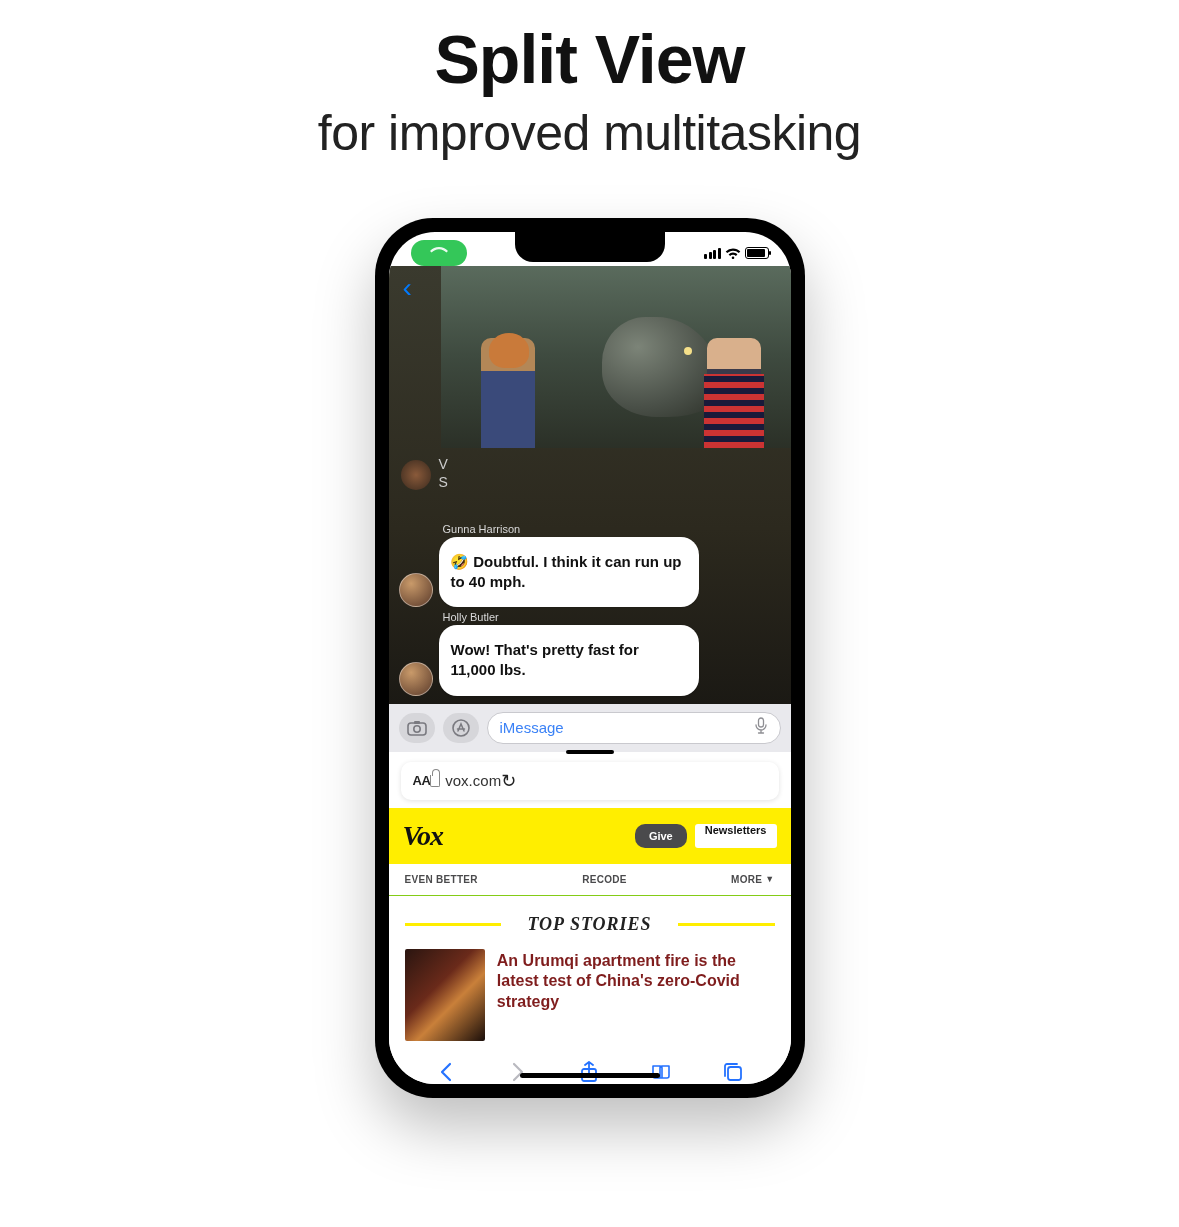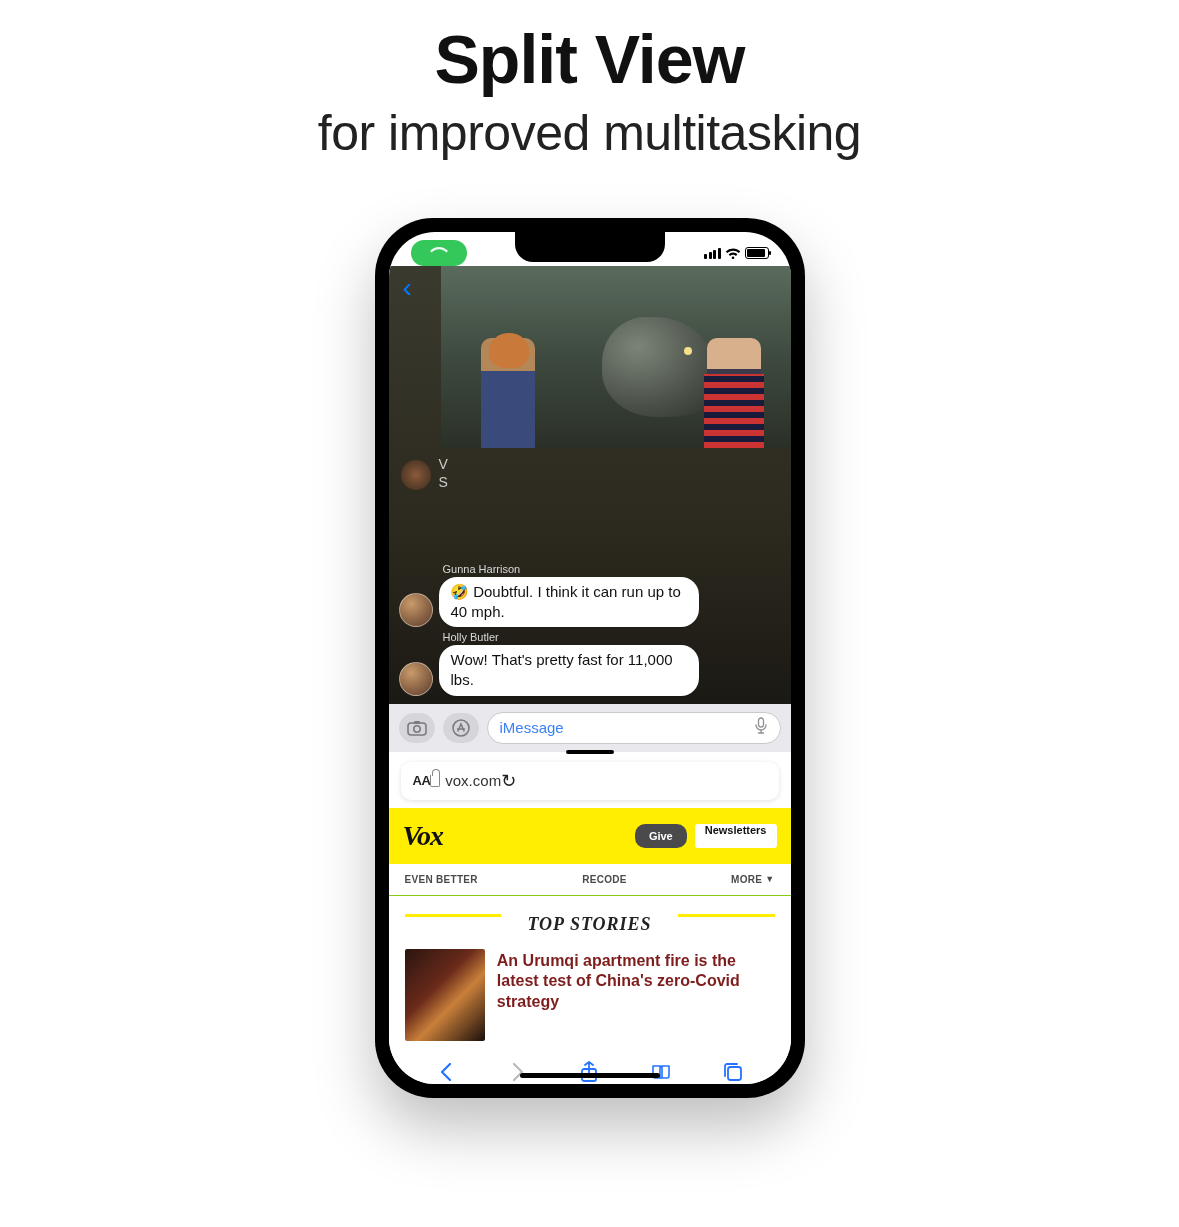--- a/index.html
+++ b/index.html
@@ -84,21 +84,21 @@
     .p2-shirt{position:absolute;top:36px;left:-3px;right:-3px;bottom:0;
       background:repeating-linear-gradient(0deg,#c33 0 6px,#1a1a3a 6px 12px);}
 
     .typing-row{ position:absolute; top:190px; left:12px; display:flex; gap:8px; align-items:flex-start; color:#ccc; font-size:14px; }
     .typing-avatar{width:30px;height:30px;border-radius:50%;background:radial-gradient(circle,#8a5a3a,#3a2a1e);margin-top:4px;}
     .bubbles{display:flex;flex-direction:column;gap:2px;}
     .thread { position:absolute; left:0; right:0; bottom:0; padding: 6px 10px 8px 10px; }
     .sender-name{ font-size:11px; color:#d8d8d8; margin-left:44px; margin-top:4px; }
     .msg-row { display:flex; gap:6px; align-items:flex-end; margin-top:2px; }
     .avatar { width:34px; height:34px; border-radius:50%; background:radial-gradient(circle at 35% 30%,#c99a6a,#5a3a2a); flex-shrink:0; border:1.5px solid rgba(255,255,255,.4);}
-    .bubble { background:#fff; border-radius:18px; padding:5px 12px; font-size:15px; color:#111; max-width:260px; line-height:1.35; box-shadow:0 1px 2px rgba(0,0,0,.15);}
+    .bubble { background:#fff; border-radius:18px; padding:15px 12px; font-size:15px; color:#111; max-width:260px; line-height:1.35; box-shadow:0 1px 2px rgba(0,0,0,.15);font-weight:bold;}
     .emoji{font-size:15px;margin-right:4px;}
 
     .compose { height:48px; background:#e9e9ed; display:flex; align-items:center; gap:8px; padding:0 10px; }
     .cbtn{ width:36px; height:30px; background:#d6d6da; border-radius:16px; display:flex; align-items:center; justify-content:center; color:#7a7a80;}
     .cinput{ flex:1; height:32px; border:1px solid #c9c9ce; border-radius:16px; background:#fff; display:flex; align-items:center; padding:0 12px; color:#3b82f6; font-size:15px; justify-content:space-between;}
     .mic{color:#8e8e93;}
 
     .divider { height:18px; background:#fff; position:relative; }
     .divider-grip { position:absolute; top:50%; left:50%; transform:translate(-50%,-50%); width:48px; height:4px; background:#000; border-radius:2px; }
 
@@ -114,21 +114,21 @@
 
     .vox-hero{ background:#FFEE00; padding:12px 14px; display:flex; align-items:center; justify-content:space-between;}
     .vox-logo{ font-family: Georgia, serif; font-weight:700; font-style:italic; font-size:28px; color:#111; letter-spacing:-1px;}
     .vox-btns{display:flex;gap:8px;}
     .givebtn{ background:#4a4a4c; color:#fff; border-radius:10px; font-size:11px; font-weight:600; padding:6px 14px;}
     .newsbtn{ background:#fff; color:#111; border-radius:3px; font-size:11px; font-weight:600; padding:0 10px;}
     .vox-nav{ display:flex; justify-content:space-between; padding:10px 16px; font-size:10px; font-weight:700; color:#4a4a4c; letter-spacing:0.3px; border-bottom:1px solid #84cc16;}
     .vox-nav-item{display:flex;align-items:center;gap:3px;}
     .chev{font-size:9px;}
 
-    .top-stories{ display:flex; gap:26px; padding:18px 16px 6px; }
+    .top-stories{ display:flex; align-items:center; gap:26px; padding:18px 16px 6px; }
     .ts-line{ flex:1; height:3px; background:#FFEE00;}
     .ts-label{ font-family: Georgia, serif; font-style:italic; font-weight:700; font-size:18px; letter-spacing:1px; color:#222;}
     .story{ display:flex; gap:12px; padding:8px 16px; }
     .story-img{ width:160px; height:92px; background:linear-gradient(135deg,#2a1510,#6a2a1a 40%,#c9803a 60%,#1a0e0a); border-radius:2px;}
     .story-title{ font-size:16px; font-weight:700; color:#7f1d1d; line-height:1.3; padding-top:2px;}
 
     .safari-tab{ height:46px; display:flex; justify-content:space-around; align-items:center; padding:0 22px; color:#2472ff; margin-top:auto; }
     .st-ico{ width:24px; height:24px; display:flex; align-items:center; justify-content:center;}
     .st-dim{ color:#b9b9bf; }
     .home-ind{ position:absolute; bottom:6px; left:50%; transform:translateX(-50%); width:140px; height:5px; background:#000; border-radius:3px;}

